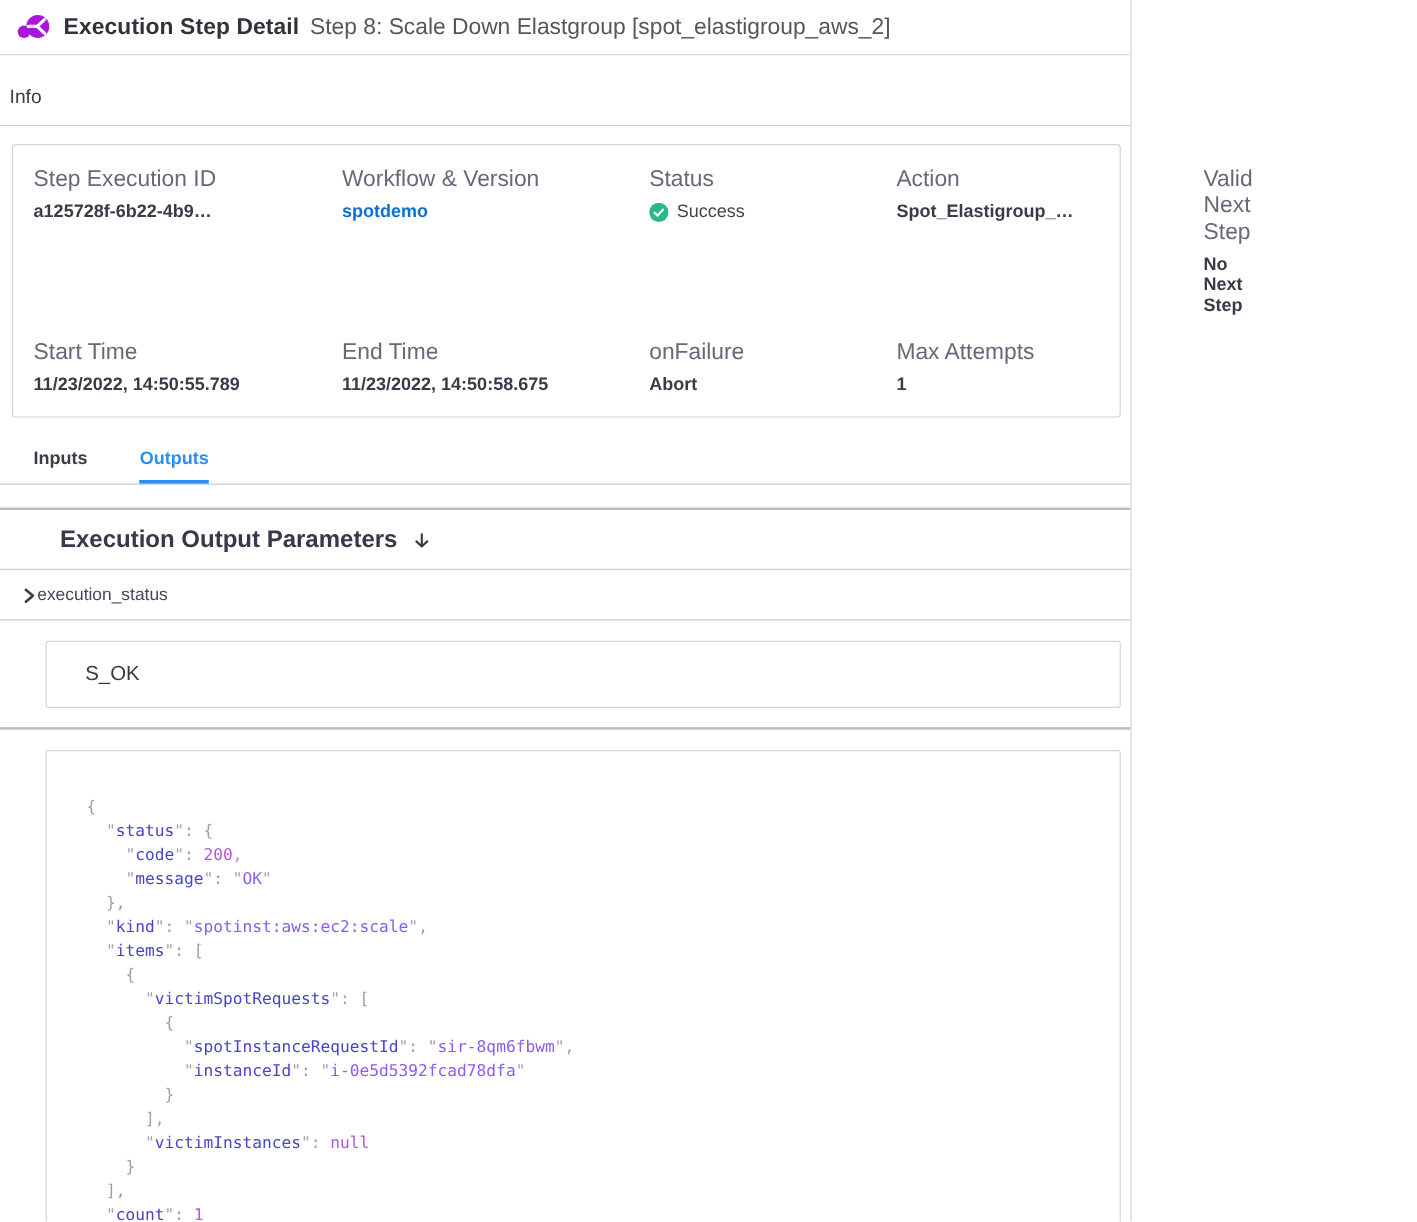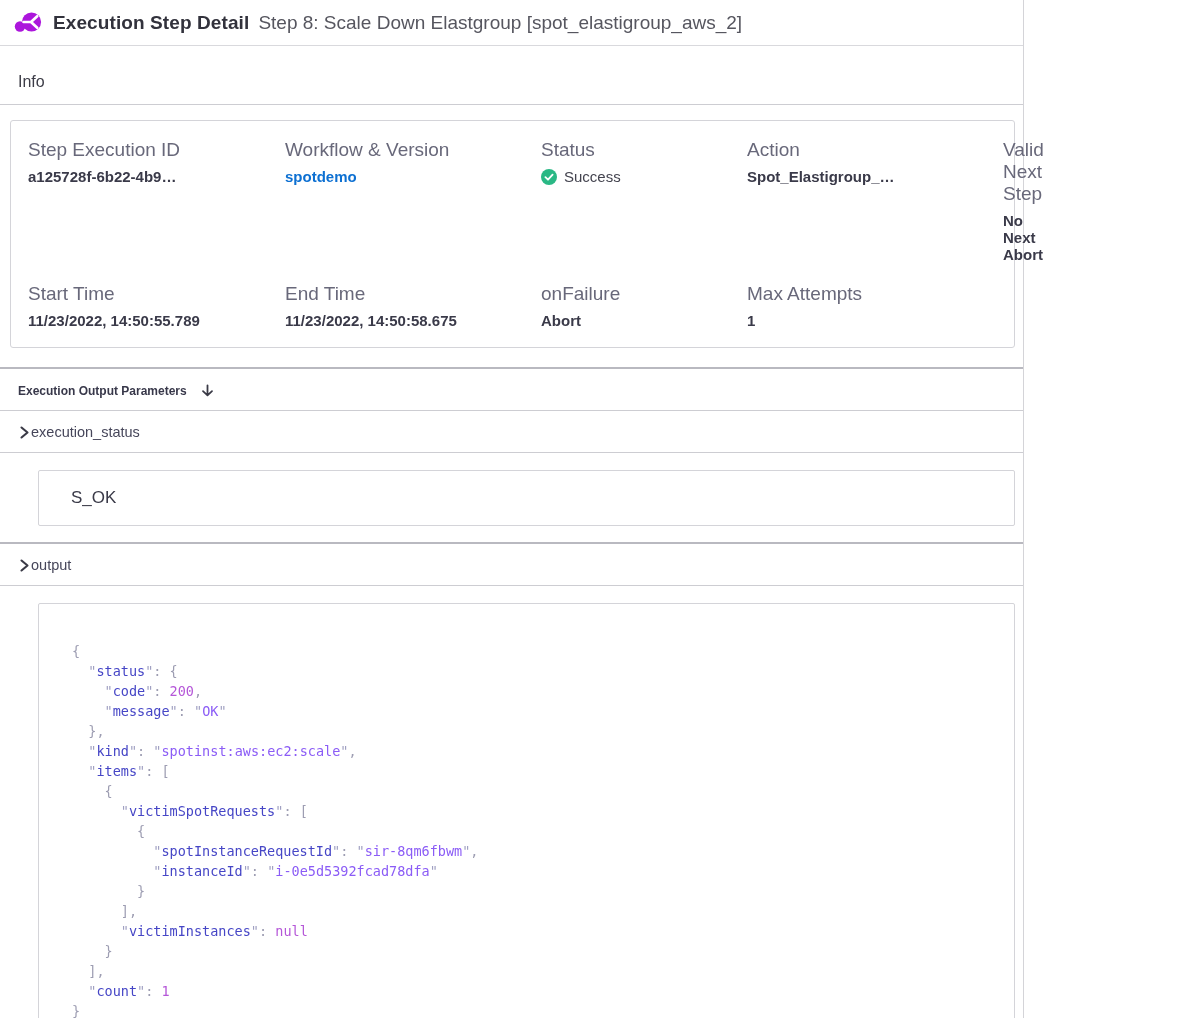--- a/index.html
+++ b/index.html
@@ -4,39 +4,39 @@
 <style>
   * { box-sizing: border-box; margin: 0; padding: 0; }
   html,body { background:#fff; }
   body {
     font-family: "Liberation Sans", "DejaVu Sans", sans-serif;
     color:#35353f;
     width:1181px; height:1018px;
     overflow:hidden;
   }
   .page {
-    width:1024px; height:1018px;
+    width:943px; height:1018px;
     border-right:1px solid #d4d4d8;
     background:#fff;
   }
 
   
   .header {
     height:46px;
     display:flex; align-items:center;
     padding-left:13px;
     border-bottom:1px solid #d9d9dd;
   }
   .logo { width:30px; height:26px; margin-right:10px; flex:0 0 auto; }
   .title { font-size:19px; font-weight:bold; color:#32323c; letter-spacing:.1px; }
   .subtitle { font-size:19px; font-weight:400; color:#56565f; margin-left:9px; }
 
   
   .info-label {
-    padding:27px 0 13px 18px;
+    padding:27px 0 13px 8px;
     font-size:16px; color:#3c3c47;
     border-bottom:1px solid #cdcdd2;
   }
   .info-card {
     margin:15px 8px 0 10px;
     border:1px solid #d4d4d9;
     border-radius:3px;
     padding:18px 0 18px 17px;
     display:grid;
     grid-template-columns:257px 256px 206px 256px 1fr;
@@ -65,21 +65,21 @@
   .tab.active { color:#2b8df2; border-bottom-color:#2b8df2; }
 
   .thick-divider { height:2px; background:#b9b9c0; margin-top:19px; }
 
   
   .eop-row {
     display:flex; align-items:center; gap:13px;
     padding:14px 0 12px 18px;
     border-bottom:1px solid #cdcdd2;
   }
-  .eop-title { font-size:12px; font-weight:bold; color:#38384a; }
+  .eop-title { font-size:20px; font-weight:bold; color:#38384a;margin-left:32px; }
   .eop-row svg { width:15px; height:15px; }
 
   .param-row {
     display:flex; align-items:center; 
     padding:13px 0 12px 18px;
     border-bottom:1px solid #cdcdd2;
     cursor:pointer;
   }
   .param-name { font-size:14.5px; color:#46465a; }
   .chev { width:13px; height:13px; flex:0 0 auto; }
@@ -149,41 +149,45 @@
         </svg>
         <span>Success</span>
       </div>
     </div>
     <div class="field">
       <div class="field-label">Action</div>
       <div class="field-value">Spot_Elastigroup_…</div>
     </div>
     <div class="field">
       <div class="field-label">Valid Next Step</div>
-      <div class="field-value">No Next Abort</div>
+      <div class="field-value">No Next Step</div>
     </div>
     <div class="field">
       <div class="field-label">Start Time</div>
       <div class="field-value">11/23/2022, 14:50:55.789</div>
     </div>
     <div class="field">
       <div class="field-label">End Time</div>
       <div class="field-value">11/23/2022, 14:50:58.675</div>
     </div>
     <div class="field">
       <div class="field-label">onFailure</div>
       <div class="field-value">Abort</div>
     </div>
     <div class="field">
       <div class="field-label">Max Attempts</div>
       <div class="field-value">1</div>
     </div>
     <div class="field"></div>
   </div>
 
+  <div class="tabs">
+    <span class="tab">Inputs</span>
+    <span class="tab active">Outputs</span>
+  </div>
 
   <div class="thick-divider"></div>
 
   <div class="eop-row">
     <span class="eop-title">Execution Output Parameters</span>
     <svg viewBox="0 0 16 16">
       <path d="M8 2.5 V12.5 M3.2 8.7 L8 13.2 L12.8 8.7" stroke="#3a3a46" stroke-width="1.9" fill="none" stroke-linecap="round" stroke-linejoin="round"></path>
     </svg>
   </div>
 
@@ -193,26 +197,20 @@
     </svg>
     <span class="param-name">execution_status</span>
   </div>
 
   <div class="value-box">
     <span>S_OK</span>
   </div>
 
   <div class="thick-divider2"></div>
 
-  <div class="param-row">
-    <svg class="chev" viewBox="0 0 13 13">
-      <path d="M3.5 1.5 L9.5 6.5 L3.5 11.5" stroke="#3a3a46" stroke-width="2.1" fill="none" stroke-linecap="round" stroke-linejoin="round"></path>
-    </svg>
-    <span class="param-name">output</span>
-  </div>
 
   <div class="code-box">
     <div class="code"><span class="jp">{</span>
   <span class="jq">"</span><span class="jk">status</span><span class="jq">"</span><span class="jp">:</span> <span class="jp">{</span>
     <span class="jq">"</span><span class="jk">code</span><span class="jq">"</span><span class="jp">:</span> <span class="jn">200</span><span class="jp">,</span>
     <span class="jq">"</span><span class="jk">message</span><span class="jq">"</span><span class="jp">:</span> <span class="jq">"</span><span class="js">OK</span><span class="jq">"</span>
   <span class="jp">}</span><span class="jp">,</span>
   <span class="jq">"</span><span class="jk">kind</span><span class="jq">"</span><span class="jp">:</span> <span class="jq">"</span><span class="js">spotinst:aws:ec2:scale</span><span class="jq">"</span><span class="jp">,</span>
   <span class="jq">"</span><span class="jk">items</span><span class="jq">"</span><span class="jp">:</span> <span class="jp">[</span>
     <span class="jp">{</span>

